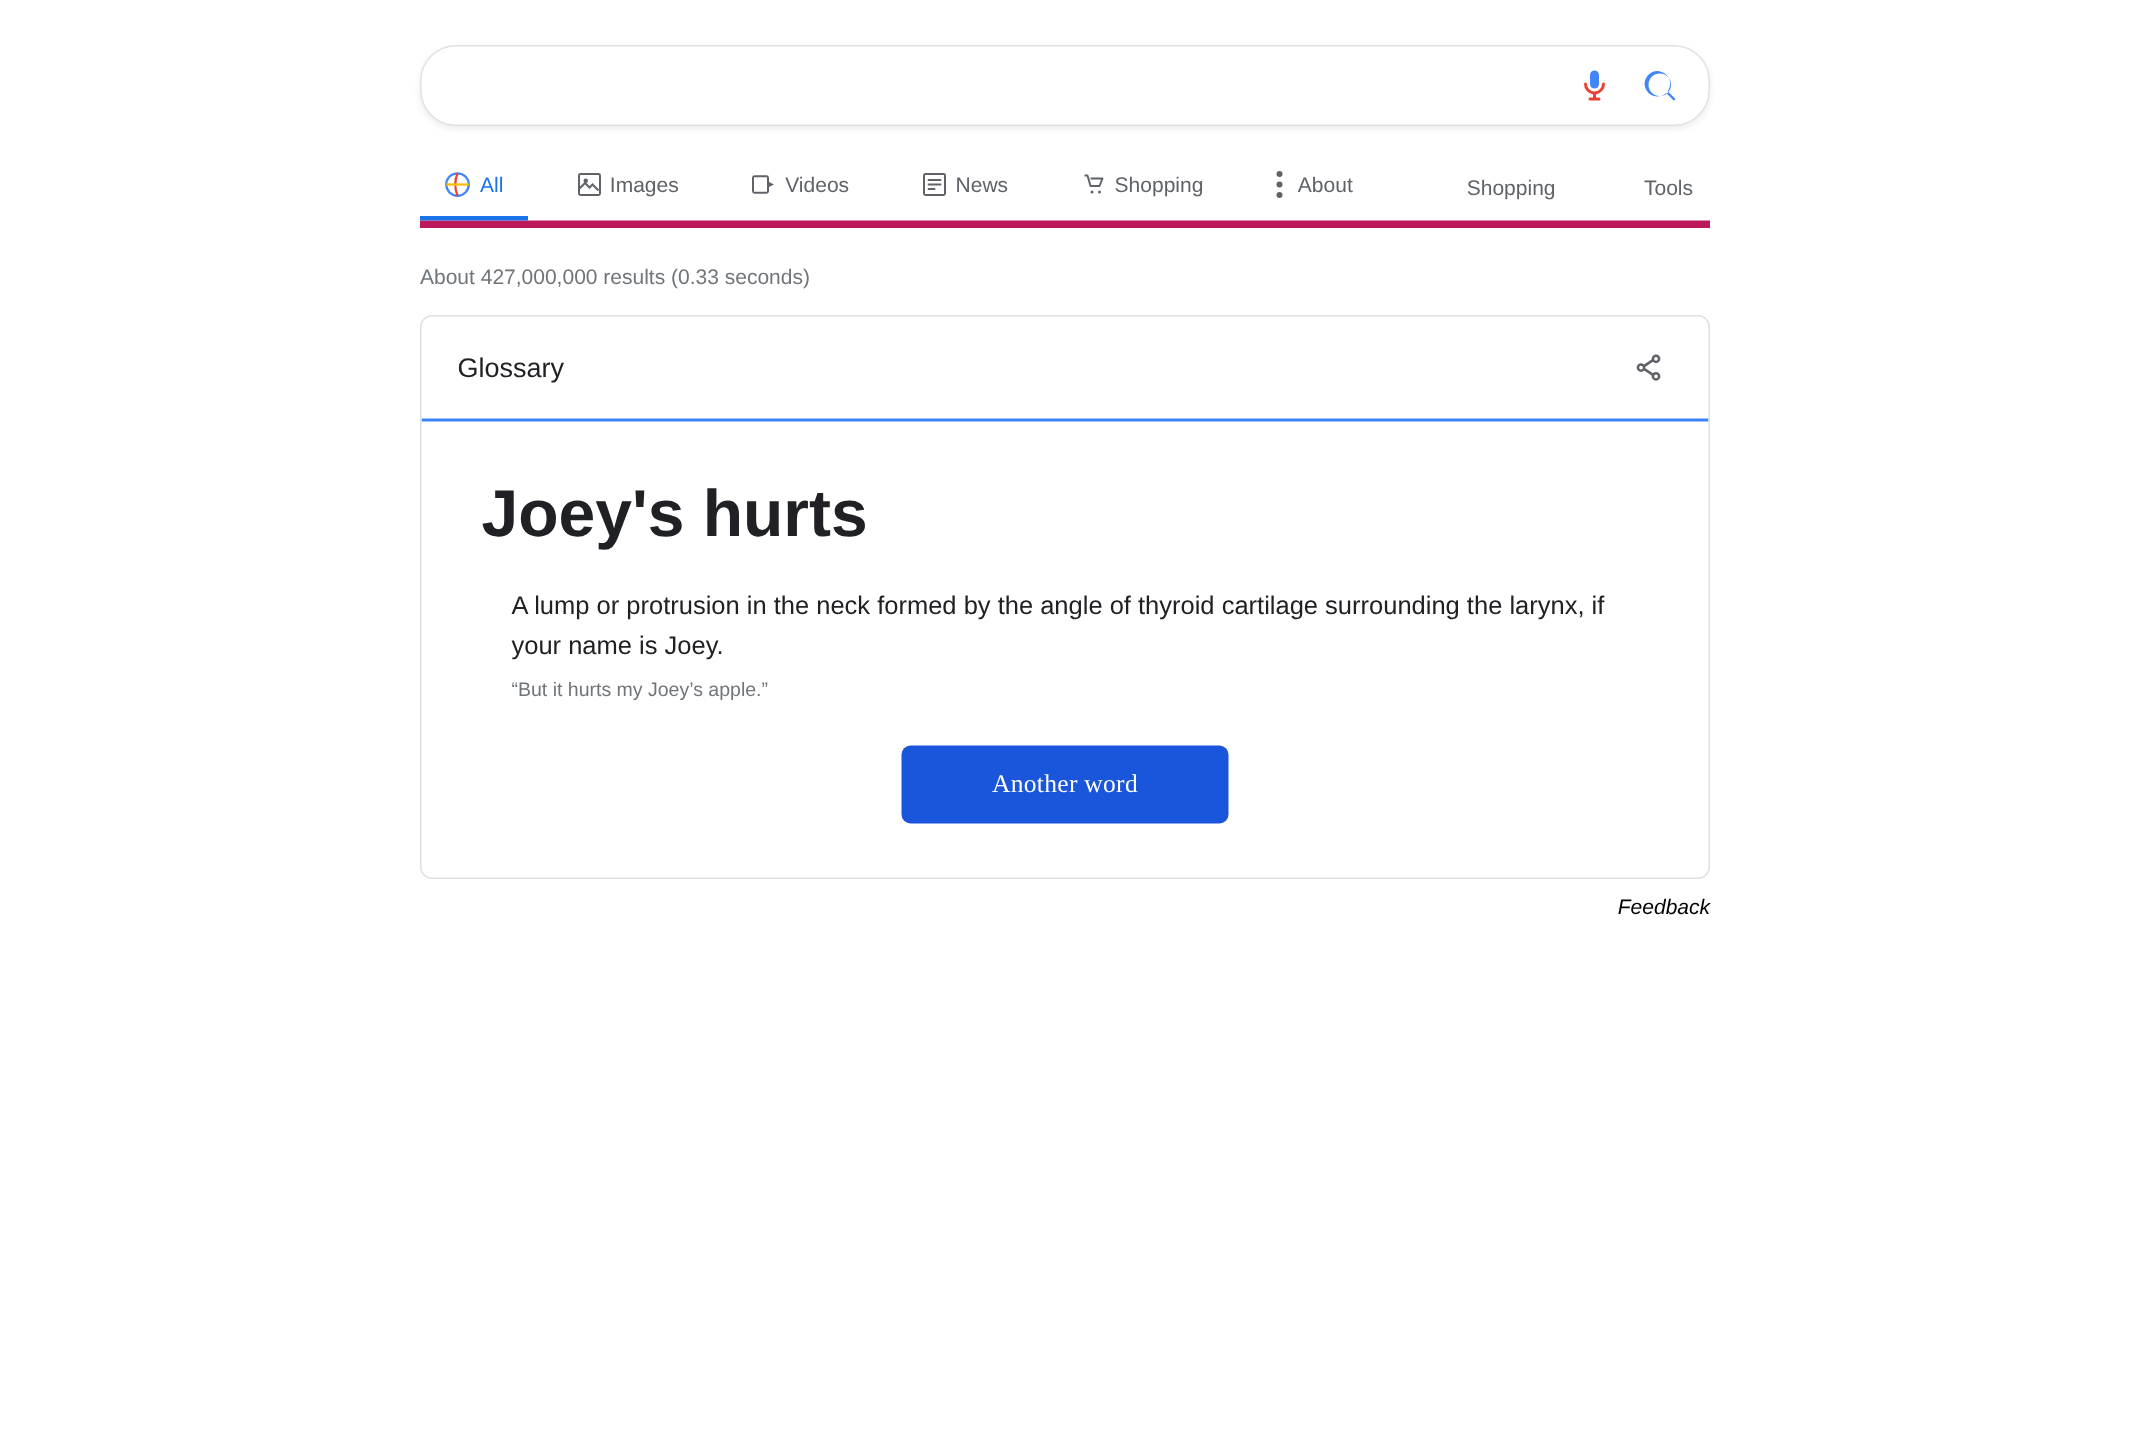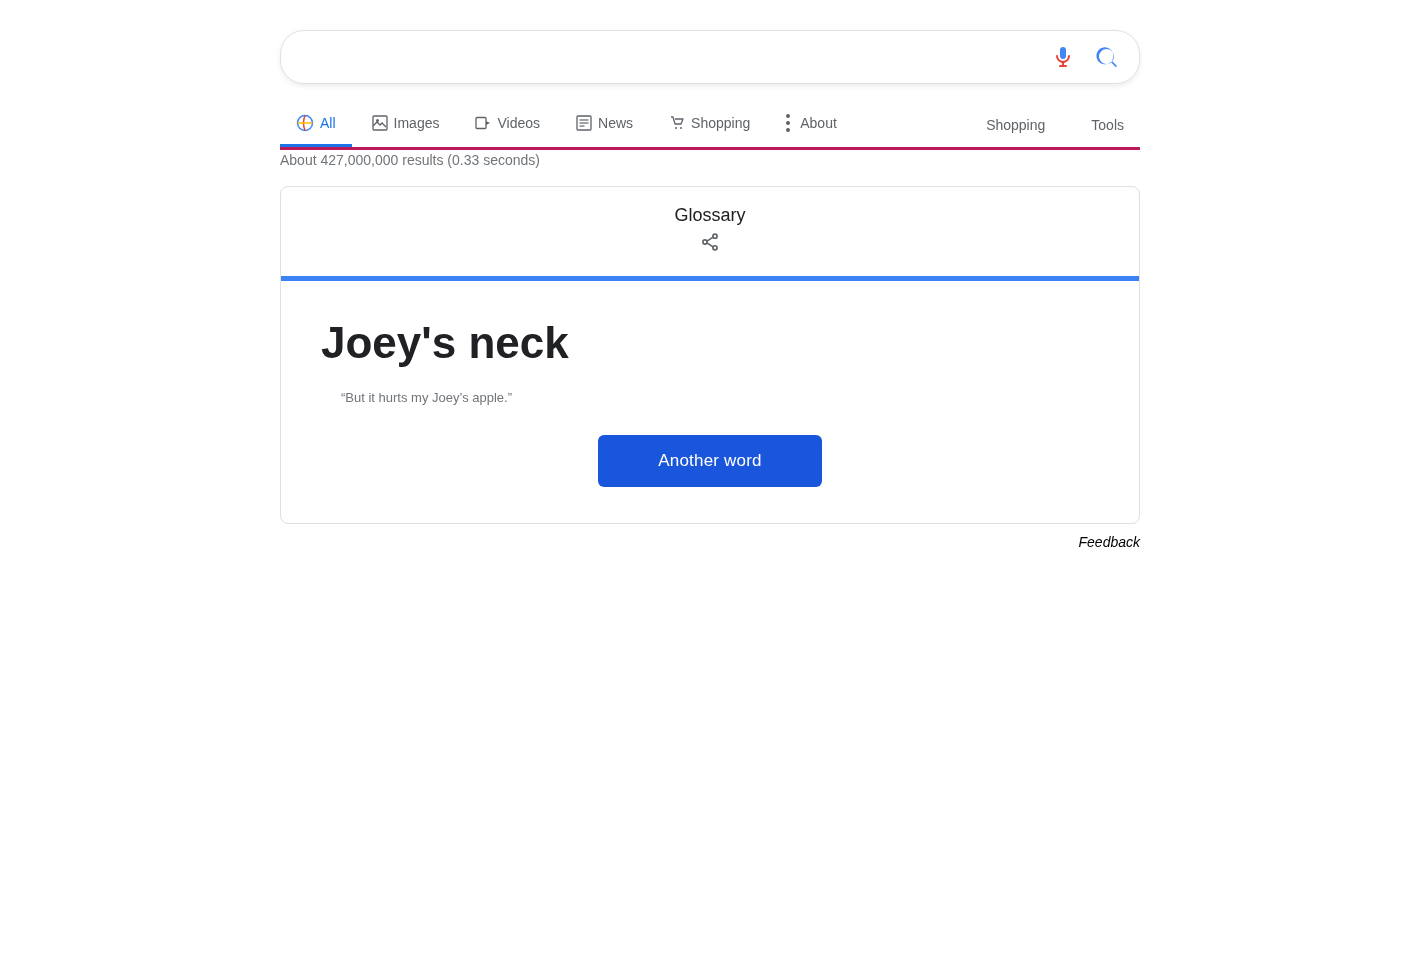--- a/index.html
+++ b/index.html
@@ -50,23 +50,23 @@
     }
 
     .mic-icon svg, .search-icon svg {
       display: block;
     }
 
     
     .nav-tabs {
       display: flex;
       align-items: center;
-      gap: 4px;
-      border-bottom: 3px solid #be185d;
-      margin-bottom: 2px;
+      gap: 17px;
+      border-bottom: 5px solid #be185d;
+      margin-bottom: 24px;
       max-width: 860px;
     }
 
     .nav-tab {
       display: flex;
       align-items: center;
       gap: 6px;
       padding: 12px 16px;
       font-size: 14px;
       color: #5f6368;
@@ -110,22 +110,21 @@
       border-radius: 8px;
       max-width: 860px;
       overflow: hidden;
     }
 
     .glossary-card-header {
       display: flex;
       justify-content: space-between;
       align-items: center;
       padding: 18px 24px;
-      border-bottom: 5px solid #3b82f6;
-      flex-direction: column;
+      border-bottom: 2px solid #3b82f6;
     }
 
     .glossary-title {
       font-size: 18px;
       font-weight: 400;
       color: #202124;
     }
 
     .share-btn {
       background: none;
@@ -177,20 +176,21 @@
       margin: 0 auto;
       background: #1a56db;
       color: #fff;
       border: none;
       border-radius: 6px;
       padding: 16px 60px;
       font-size: 17px;
       font-weight: 500;
       cursor: pointer;
       letter-spacing: 0.2px;
+      font-family: Liberation Serif, serif;
     }
 
     .feedback-row {
       display: flex;
       justify-content: flex-end;
       max-width: 860px;
       padding: 10px 0;
     }
 
     .feedback-link {
@@ -331,21 +331,22 @@
         <svg width="20" height="20" viewBox="0 0 24 24" fill="none" stroke="#5f6368" stroke-width="2" stroke-linecap="round" stroke-linejoin="round">
           <circle cx="18" cy="5" r="2.5"></circle>
           <circle cx="6" cy="12" r="2.5"></circle>
           <circle cx="18" cy="19" r="2.5"></circle>
           <line x1="8.4" y1="10.9" x2="15.6" y2="6.1"></line>
           <line x1="8.4" y1="13.1" x2="15.6" y2="17.9"></line>
         </svg>
       </button>
     </div>
     <div class="glossary-card-body">
-      <div class="word-title">Joey's neck</div>
+      <div class="word-title">Joey's hurts</div>
+      <div class="word-definition">A lump or protrusion in the neck formed by the angle of thyroid cartilage surrounding the larynx, if your name is Joey.</div>
       <div class="word-example">“But it hurts my Joey’s apple.”</div>
       <button class="another-word-btn">Another word</button>
     </div>
   </div>
 
   <div class="feedback-row">
     <span class="feedback-link">Feedback</span>
   </div>
 
 </div>

